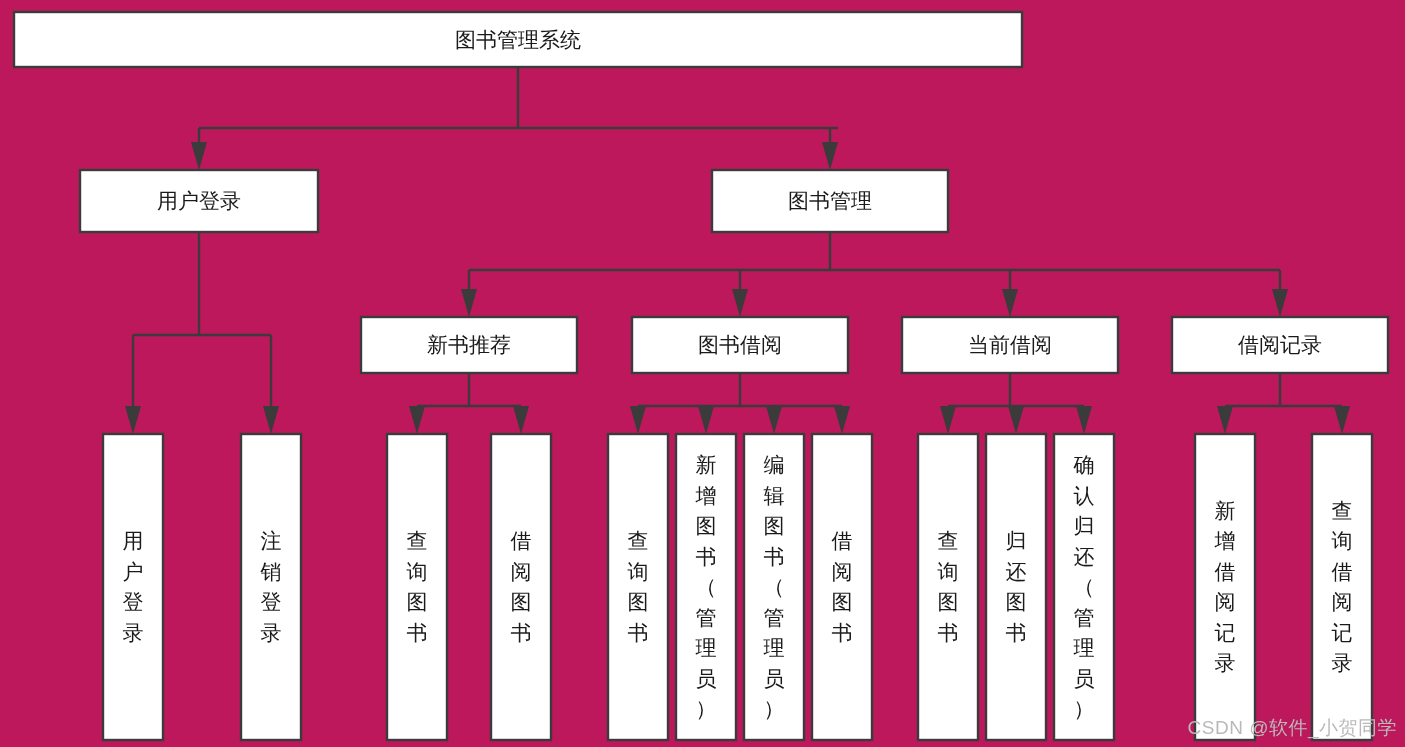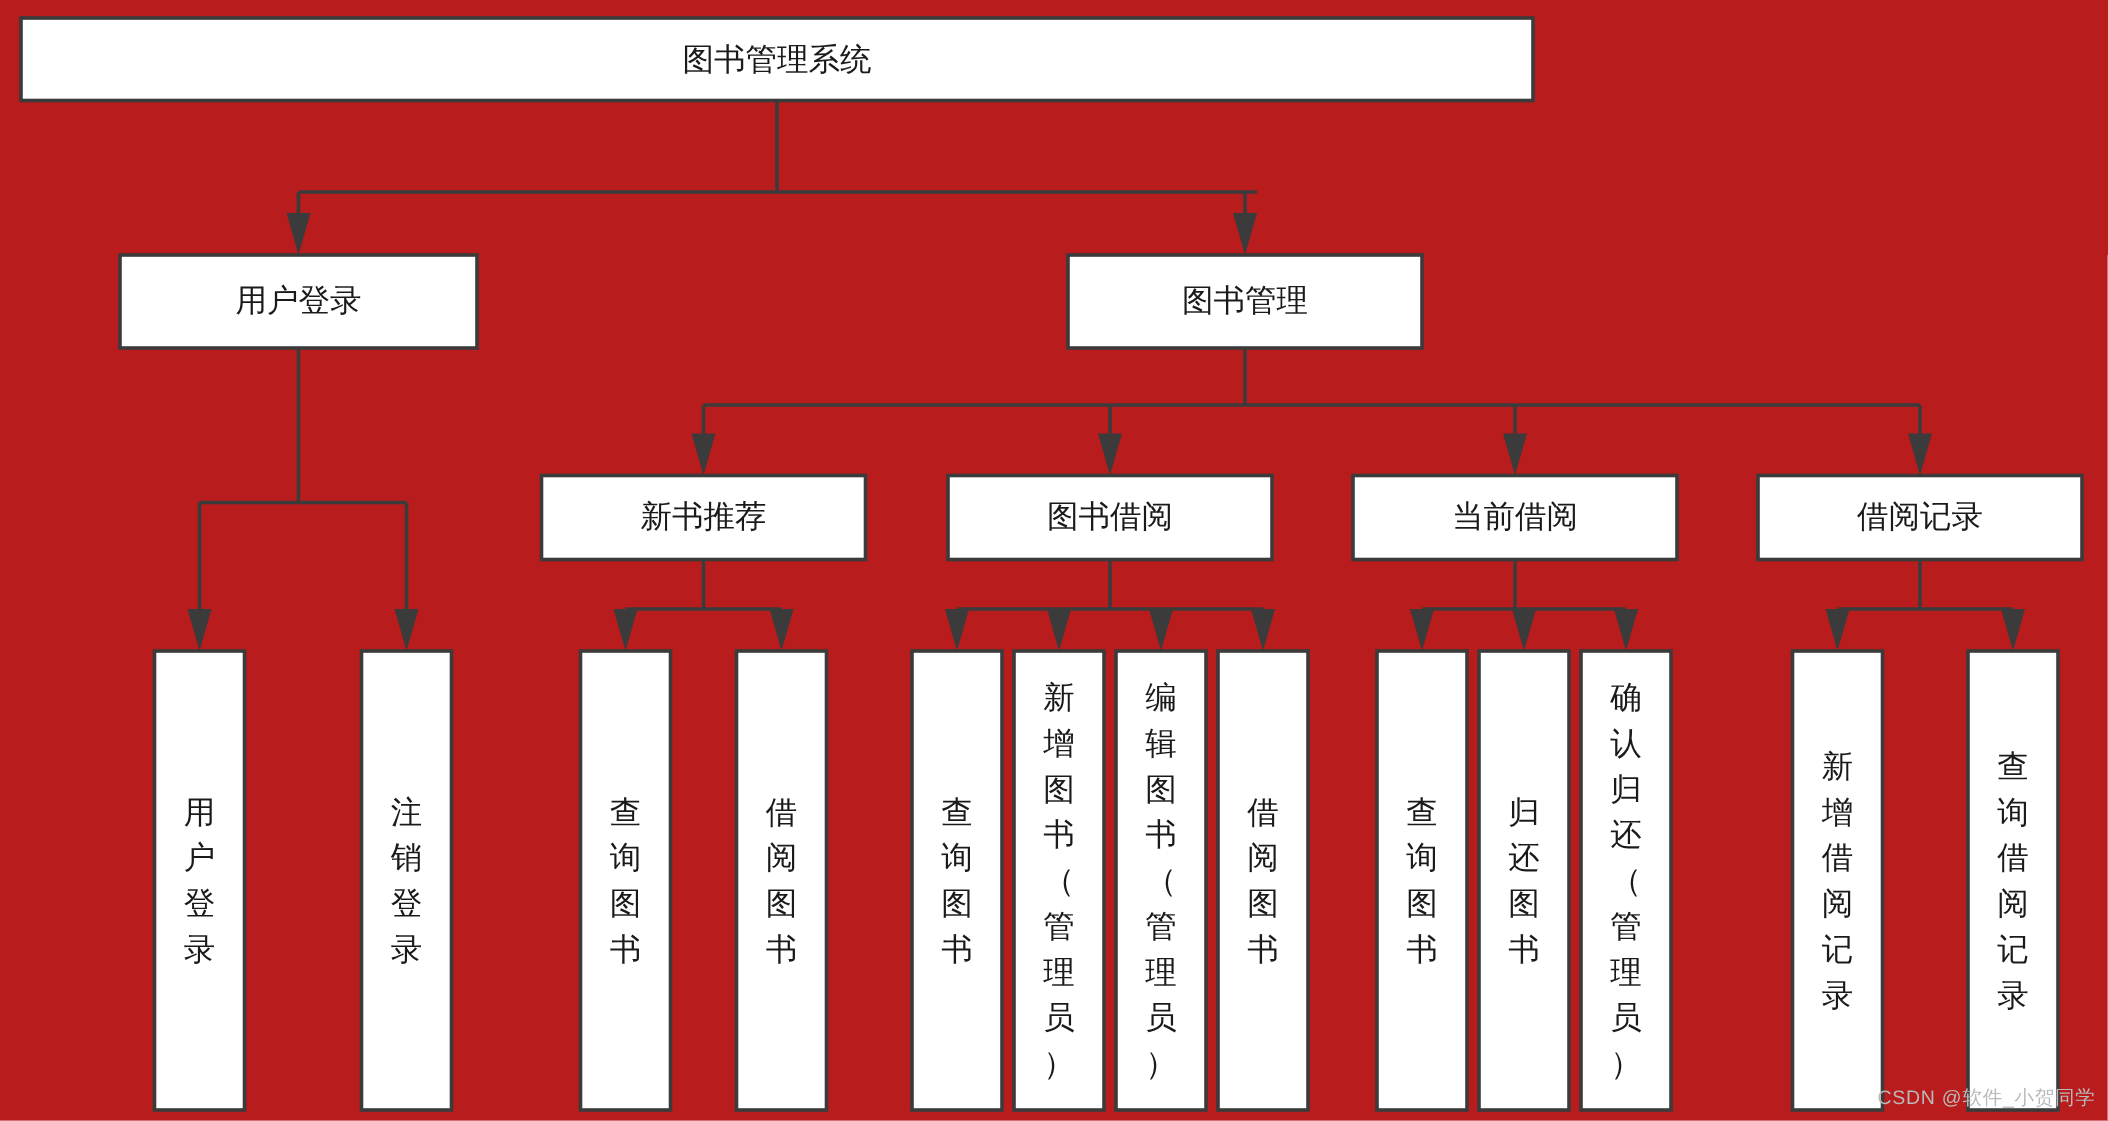--- a/index.html
+++ b/index.html
@@ -10,21 +10,21 @@
   body {
     width: 1405px;
     height: 747px;
     font-family: "Liberation Sans", "DejaVu Sans", sans-serif;
     overflow: hidden;
   }
   #diagram-root {
     position: relative;
     width: 1405px;
     height: 747px;
-    background: #b91c1c;
+    background: #be185d;
   }
   svg#tree-canvas {
     position: absolute;
     left: 0;
     top: 0;
     width: 1405px;
     height: 747px;
   }
   .node-box {
     fill: #ffffff;
@@ -52,21 +52,21 @@
     font-family: "Liberation Sans", "DejaVu Sans", sans-serif;
     font-size: 21px;
     fill: #1a1a1a;
     text-anchor: middle;
   }
   .watermark {
     position: absolute;
     right: 8px;
     bottom: 6px;
     font-family: "Liberation Sans", "DejaVu Sans", sans-serif;
-    font-size: 13px;
+    font-size: 19px;
     color: #b9b9b9;
     white-space: nowrap;
     letter-spacing: 0.5px;
     margin-top: 36px;
   }
 </style>
 </head>
 <body>
 
 <div id="diagram-root">

